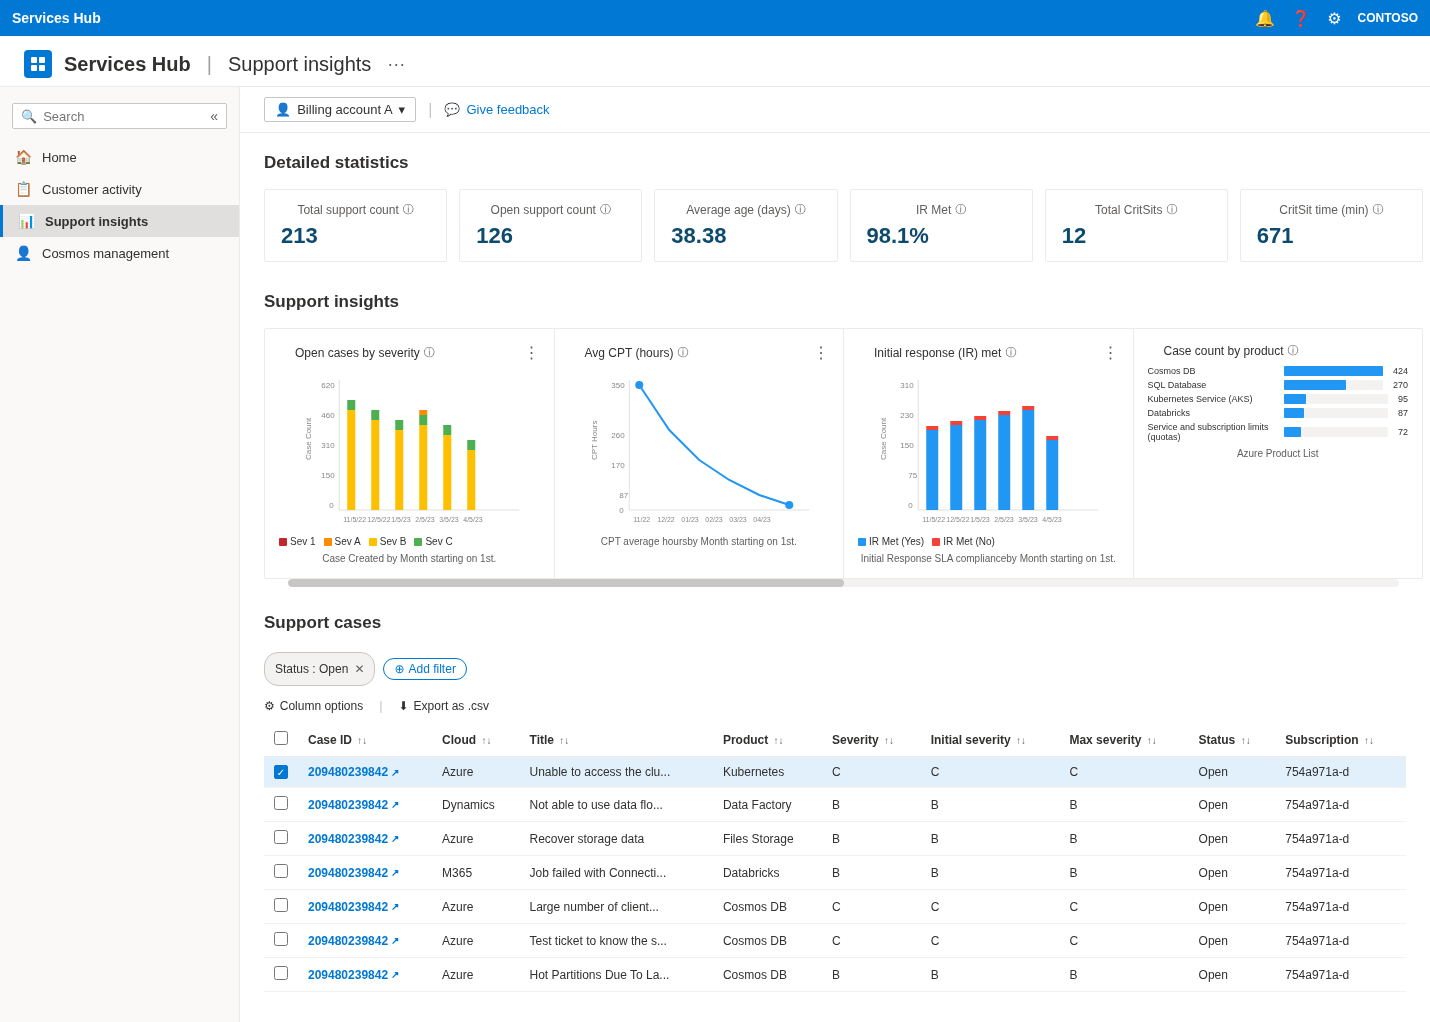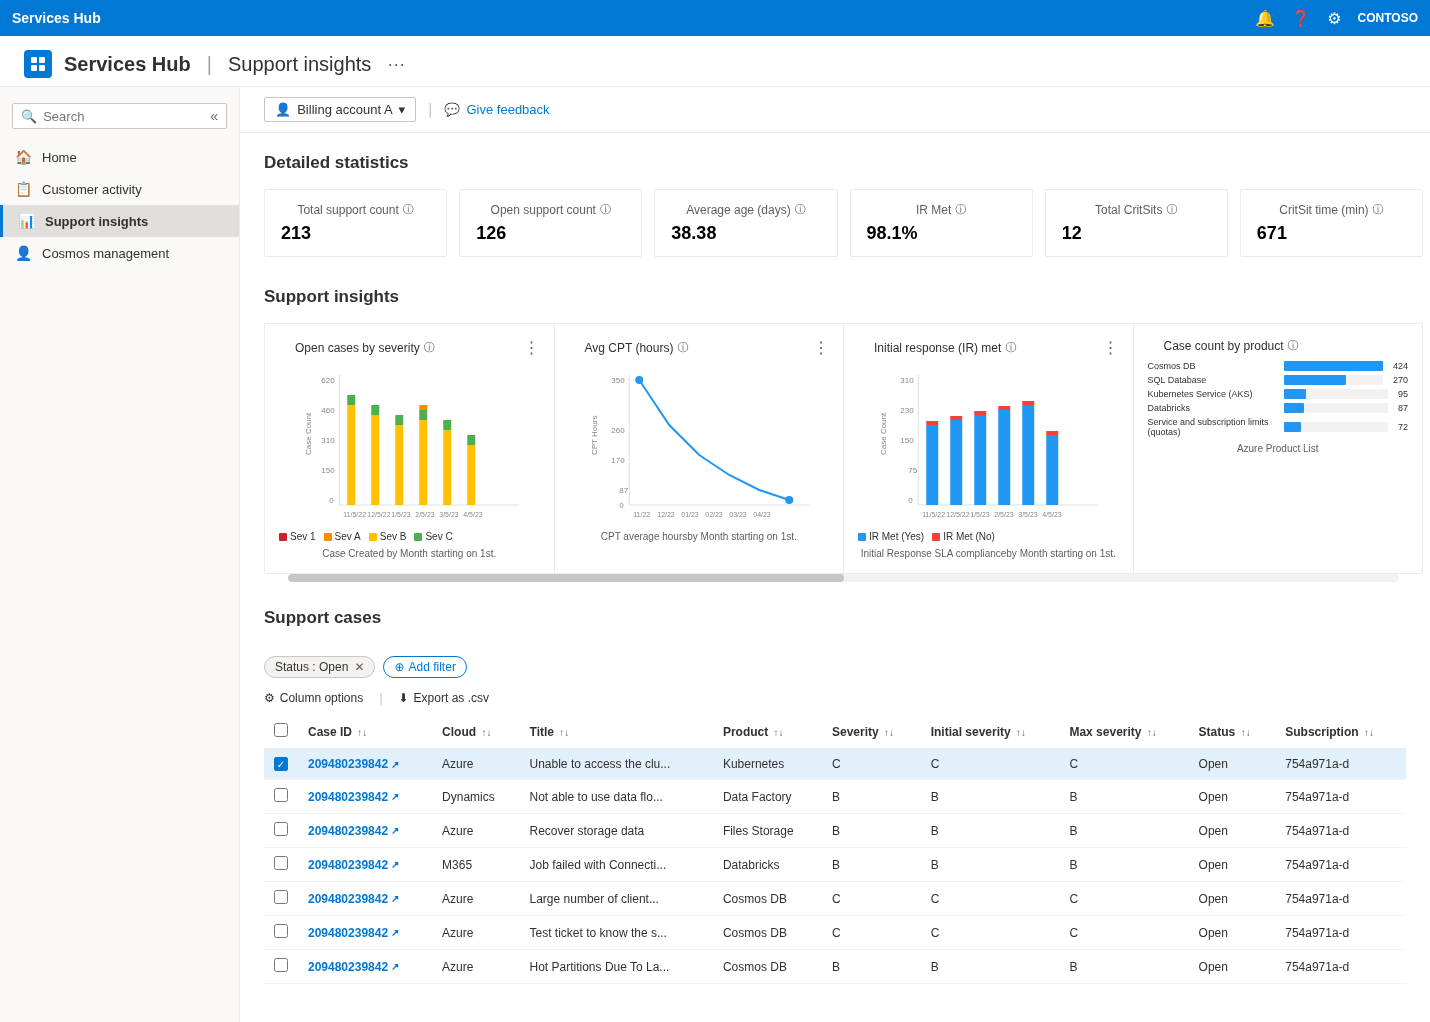--- a/index.html
+++ b/index.html
@@ -127,21 +127,21 @@
       padding: 12px 16px;
       background: white;
       min-width: 120px;
     }
     .stat-label {
       font-size: 12px; color: #605e5c;
       display: flex; align-items: center; gap: 4px;
       margin-bottom: 6px;
       justify-content: center;
     }
-    .stat-value { font-size: 18px; font-weight: 600; color: #000000; }
+    .stat-value { font-size: 22px; font-weight: 600; color: #0c4a6e; }
     .info-icon { color: #605e5c; font-size: 11px; cursor: pointer; }
 
     
     .charts-row {
       display: flex;
       gap: 0;
       overflow-x: auto;
       border: 1px solid #edebe9;
       border-radius: 2px;
     }
@@ -170,26 +170,26 @@
       height: 8px; background: #f3f2f1; margin: 0 24px;
       border-radius: 4px; position: relative; overflow: hidden;
     }
     .scroll-thumb {
       height: 8px; background: #c8c6c4; border-radius: 4px;
       width: 50%; position: absolute; left: 0;
     }
 
     
     .cases-section { padding: 16px 24px; }
-    .cases-title { font-size: 17px; font-weight: 600; color: #323130; margin-bottom: 28px; }
+    .cases-title { font-size: 17px; font-weight: 600; color: #323130; margin-bottom: 19px; }
     .filter-row { display: flex; align-items: center; gap: 8px; margin-bottom: 12px; }
     .filter-tag {
       display: flex; align-items: center; gap: 4px;
       border: 1px solid #c8c6c4; border-radius: 14px;
-      padding: 3px 10px; font-size: 12px; background: #f3f2f1;
+      padding: 9px 10px; font-size: 12px; background: #f3f2f1;
       cursor: pointer;
     }
     .filter-close { color: #605e5c; cursor: pointer; margin-left: 2px; }
     .add-filter-btn {
       display: flex; align-items: center; gap: 4px;
       border: 1px solid #0078d4; border-radius: 14px;
       padding: 3px 10px; font-size: 12px; color: #0078d4;
       background: white; cursor: pointer;
     }
 

